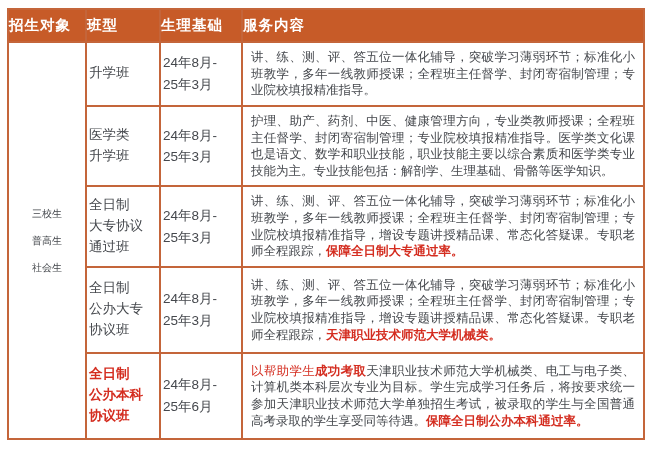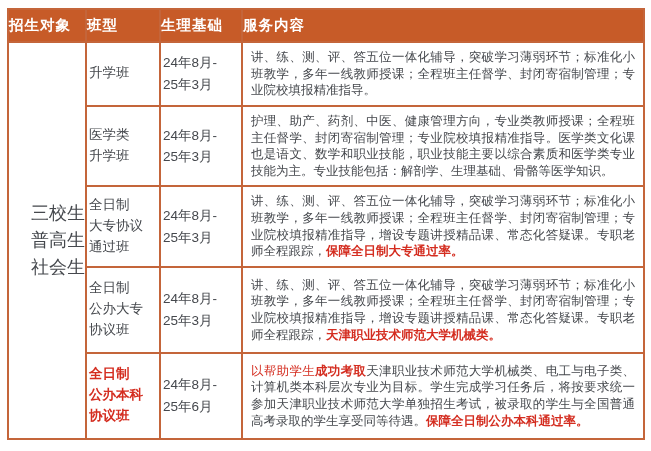--- a/index.html
+++ b/index.html
@@ -18,22 +18,22 @@
   thead th{
     background:var(--header-bg);
     color:var(--header-text);
     font-size:14.5px;
     font-weight:bold;
     height:33px;
     text-align:left;
     letter-spacing:1px;
   }
   .audience-cell{
-    text-align:right;
-    font-size:18px;
+    text-align:center;
+    font-size:10px;
     line-height:27px;
     color:var(--body-text);
   }
   .class-type-cell{
     text-align:left;
     font-size:13.5px;
     line-height:1.55;
     color:var(--body-text);
     padding:4px 2px;
   }

